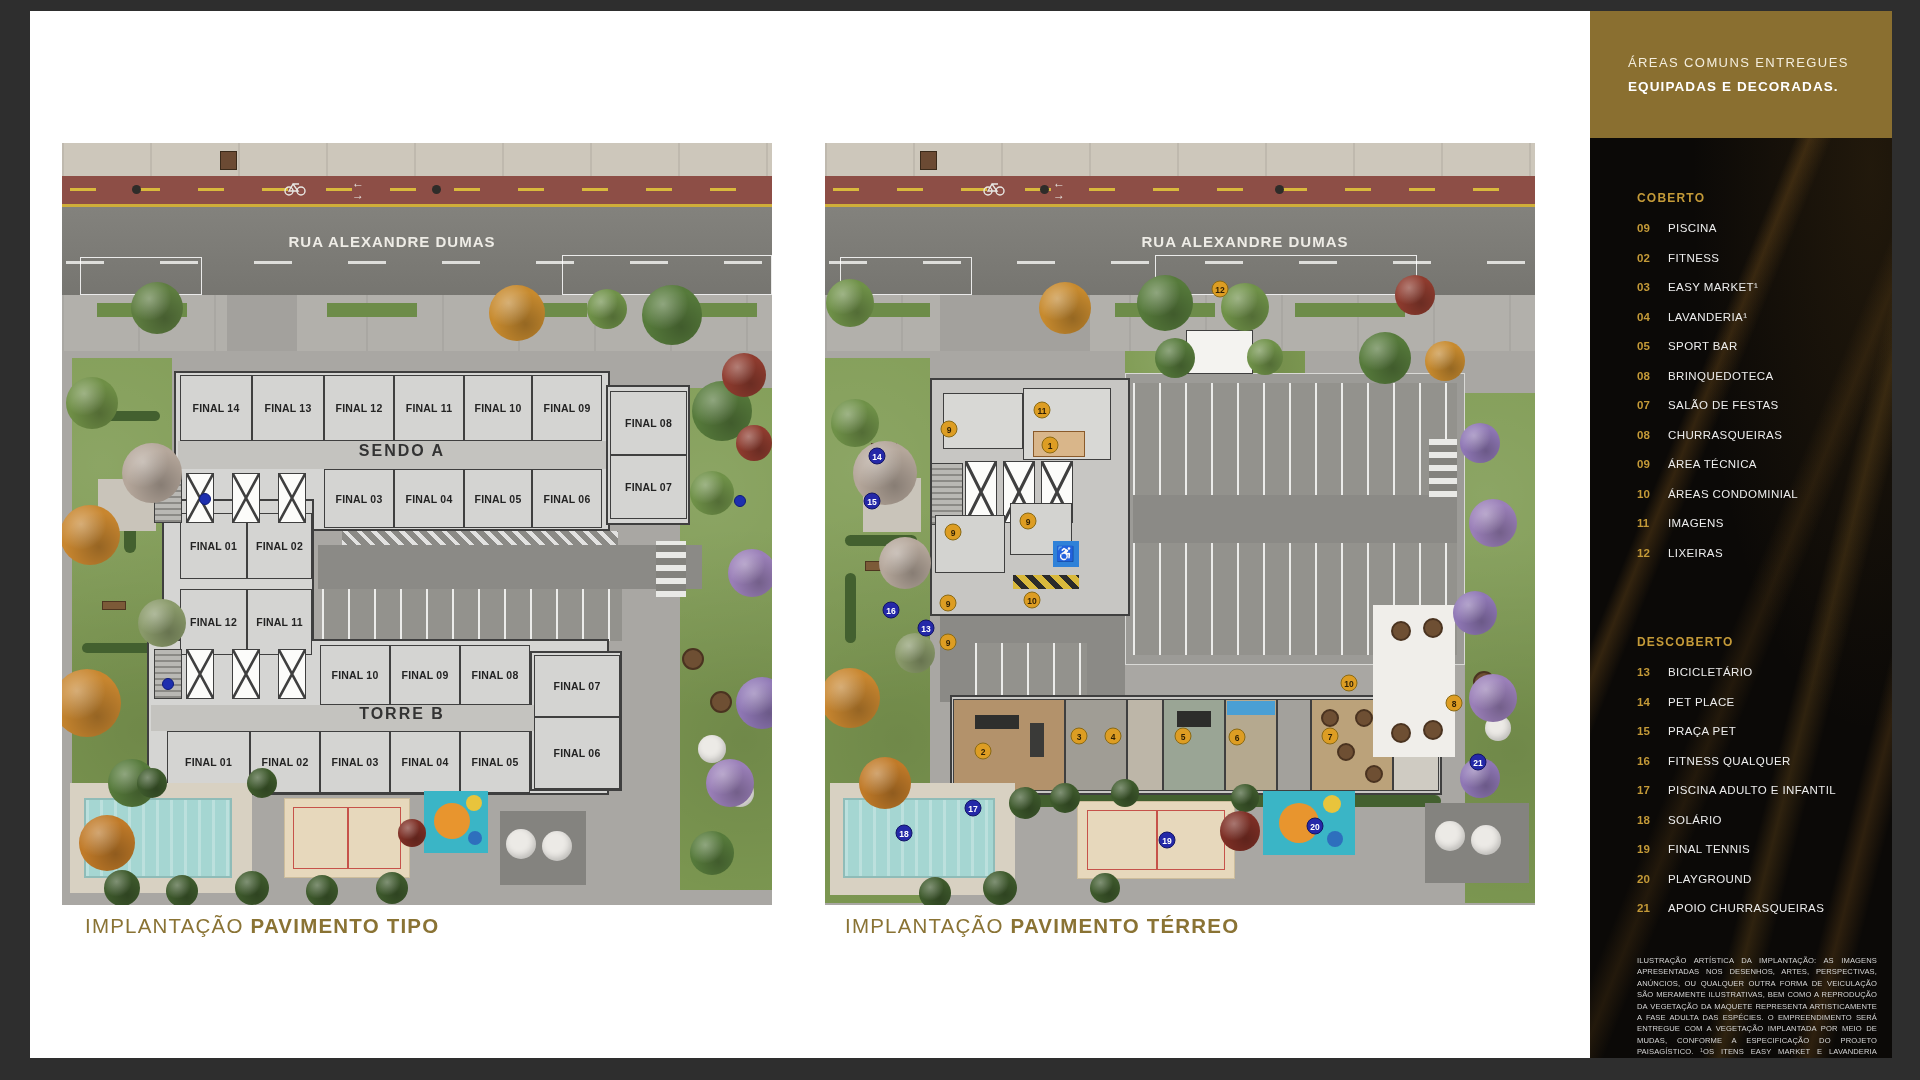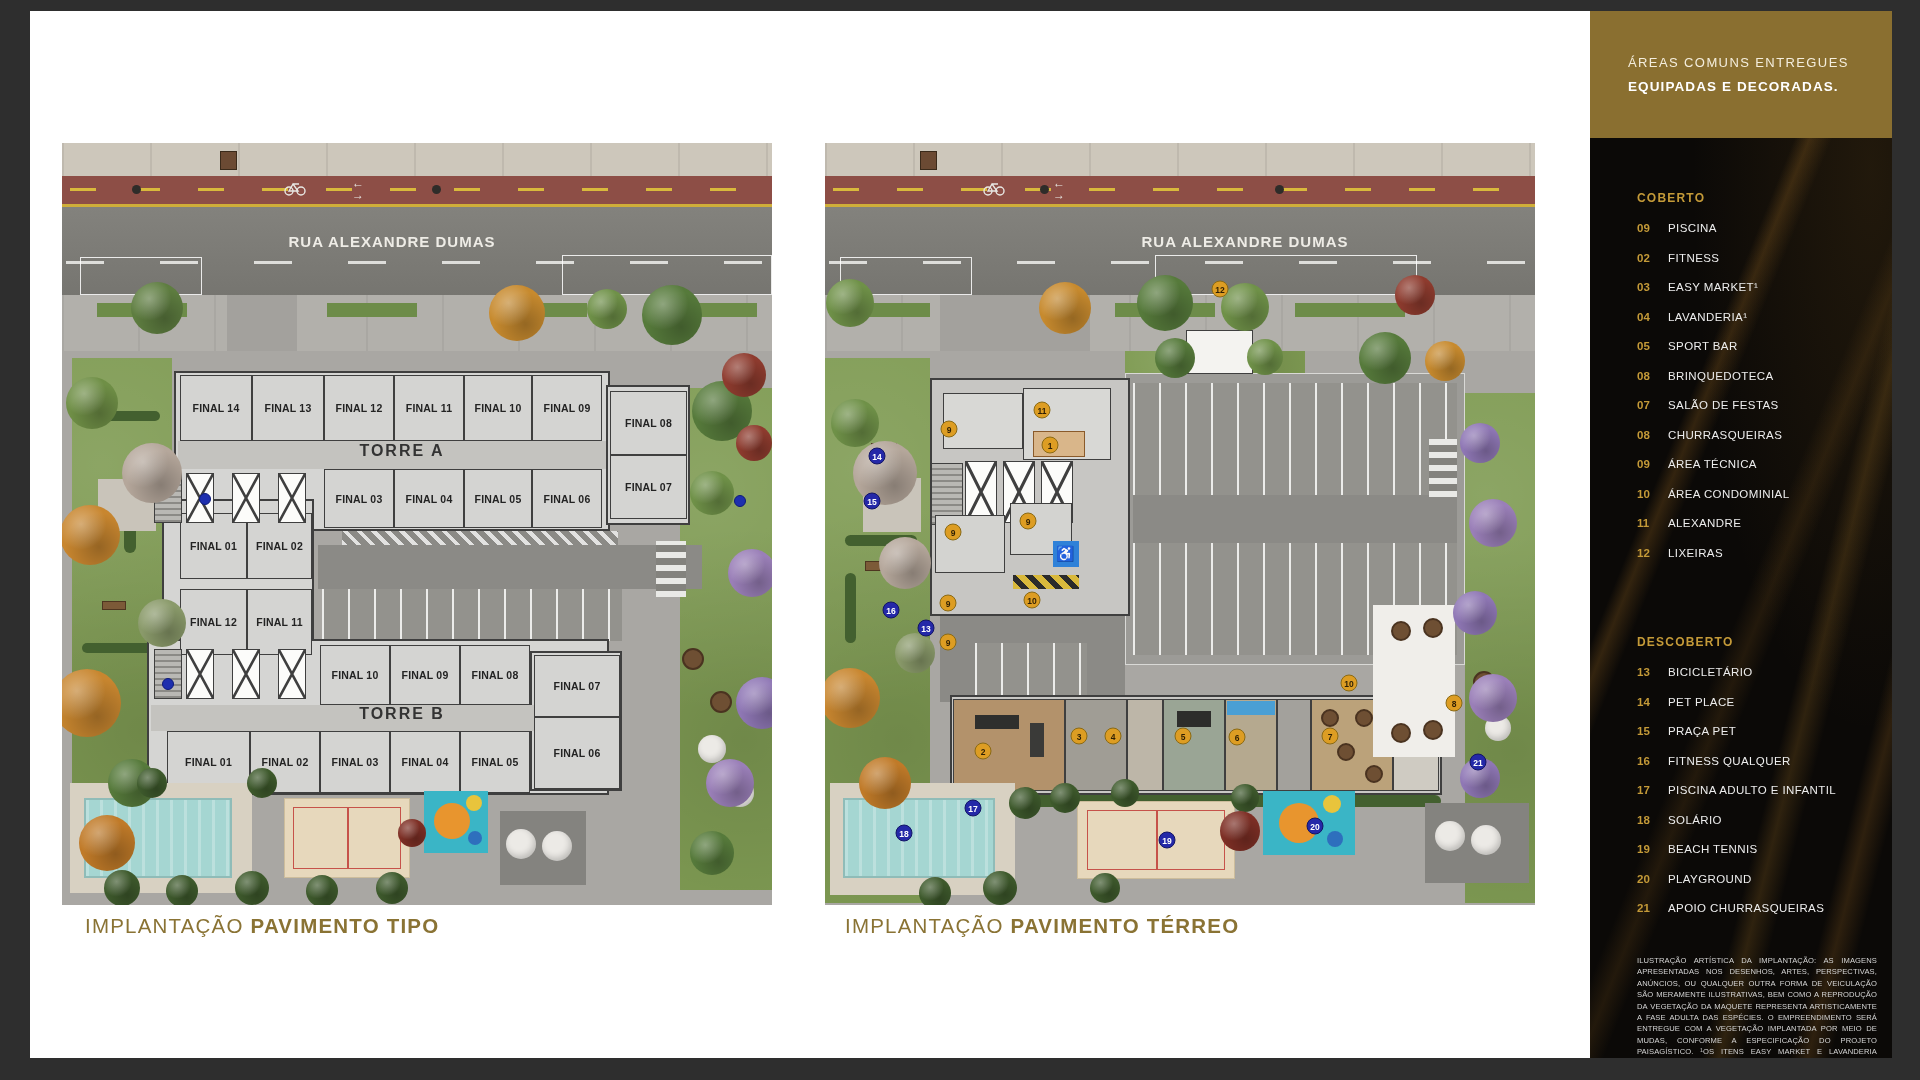--- a/index.html
+++ b/index.html
@@ -167,21 +167,21 @@
         <div class="unit" style="left: 398px; top: 502px; width: 70px; height: 60px;">FINAL 08</div>
         <div class="unit" style="left: 472px; top: 512px; width: 86px; height: 62px;">FINAL 07</div>
         <div class="unit" style="left: 472px; top: 574px; width: 86px; height: 72px;">FINAL 06</div>
         <div class="unit" style="left: 105px; top: 588px; width: 83px; height: 62px;">FINAL 01</div>
         <div class="unit" style="left: 188px; top: 588px; width: 70px; height: 62px;">FINAL 02</div>
         <div class="unit" style="left: 258px; top: 588px; width: 70px; height: 62px;">FINAL 03</div>
         <div class="unit" style="left: 328px; top: 588px; width: 70px; height: 62px;">FINAL 04</div>
         <div class="unit" style="left: 398px; top: 588px; width: 70px; height: 62px;">FINAL 05</div>
       </div>
     <div id="tipo-towers">
-        <div class="tower-label" style="left: 340px; top: 299px; transform: translate(-50%, 0px);">TORRE A</div>
+        <div class="tower-label" style="left: 340px; top: 299px; transform: translate(-50%, 0px);">SENDO A</div>
         <div class="tower-label" style="left: 340px; top: 562px; transform: translate(-50%, 0px);">TORRE B</div>
       </div>
     <div id="tipo-cores">
         <div class="core" style="left: 124px; top: 330px; width: 28px; height: 50px;">
           <svg viewBox="0 0 10 10" preserveAspectRatio="none">
             <path d="M0 0 L10 10 M10 0 L0 10" stroke="#3f3f3f" stroke-width="0.8" fill="none"></path>
           </svg>
         </div>
         <div class="core" style="left: 170px; top: 330px; width: 28px; height: 50px;">
           <svg viewBox="0 0 10 10" preserveAspectRatio="none">
@@ -488,25 +488,25 @@
           <div class="sb-item">
             <span class="num">08</span>
             <span class="lab">CHURRASQUEIRAS</span>
           </div>
           <div class="sb-item">
             <span class="num">09</span>
             <span class="lab">ÁREA TÉCNICA</span>
           </div>
           <div class="sb-item">
             <span class="num">10</span>
-            <span class="lab">ÁREA CONDOMINIAL</span>
+            <span class="lab">ÁREAS CONDOMINIAL</span>
           </div>
           <div class="sb-item">
             <span class="num">11</span>
-            <span class="lab">ALEXANDRE</span>
+            <span class="lab">IMAGENS</span>
           </div>
           <div class="sb-item">
             <span class="num">12</span>
             <span class="lab">LIXEIRAS</span>
           </div>
         </div>
     </div>
     <div class="sb-section" style="top:624px;" id="sb-descoberto">
       <div class="sb-title">DESCOBERTO</div>
       <div class="sb-items">
@@ -529,21 +529,21 @@
           <div class="sb-item">
             <span class="num">17</span>
             <span class="lab">PISCINA ADULTO E INFANTIL</span>
           </div>
           <div class="sb-item">
             <span class="num">18</span>
             <span class="lab">SOLÁRIO</span>
           </div>
           <div class="sb-item">
             <span class="num">19</span>
-            <span class="lab">BEACH TENNIS</span>
+            <span class="lab">FINAL TENNIS</span>
           </div>
           <div class="sb-item">
             <span class="num">20</span>
             <span class="lab">PLAYGROUND</span>
           </div>
           <div class="sb-item">
             <span class="num">21</span>
             <span class="lab">APOIO CHURRASQUEIRAS</span>
           </div>
         </div>

